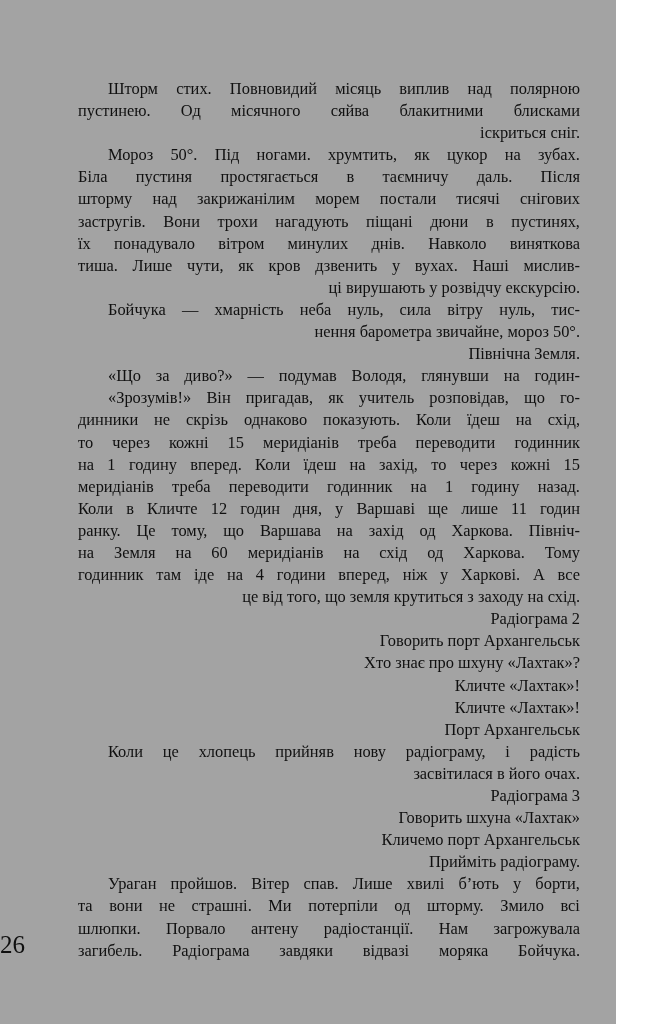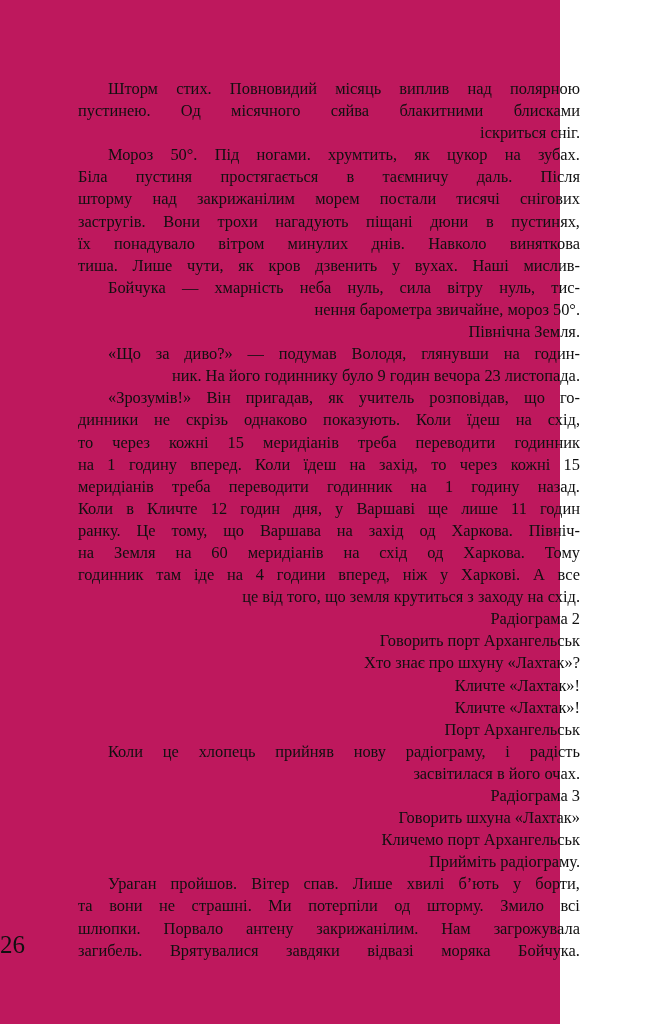--- a/index.html
+++ b/index.html
@@ -15,23 +15,23 @@
     overflow: hidden;
     font-family: "Liberation Serif", "DejaVu Serif", serif;
     color: #101010;
     -webkit-font-smoothing: antialiased;
   }
 
   #page {
     position: absolute;
     left: 0;
     top: 0;
-    width: 560px;
+    width: 616px;
     height: 1024px;
-    background: #be185d;
+    background: #a3a3a3;
   }
 
   #text-column {
     position: absolute;
     left: 78px;
     top: 78px;
     width: 502px;
   }
 
   
@@ -167,20 +167,21 @@
           <span class="w">Лише</span>
           <span class="w">чути,</span>
           <span class="w">як</span>
           <span class="w">кров</span>
           <span class="w">дзвенить</span>
           <span class="w">у</span>
           <span class="w">вухах.</span>
           <span class="w">Наші</span>
           <span class="w">мислив-</span>
         </div>
+        <div class="line flush">ці вирушають у розвідчу екскурсію.</div>
       </div>
       <div class="para">
         <div class="line just indent">
           <span class="w">Бойчука</span>
           <span class="w">—</span>
           <span class="w">хмарність</span>
           <span class="w">неба</span>
           <span class="w">нуль,</span>
           <span class="w">сила</span>
           <span class="w">вітру</span>
@@ -197,21 +198,20 @@
           <span class="w">«Що</span>
           <span class="w">за</span>
           <span class="w">диво?»</span>
           <span class="w">—</span>
           <span class="w">подумав</span>
           <span class="w">Володя,</span>
           <span class="w">глянувши</span>
           <span class="w">на</span>
           <span class="w">годин-</span>
         </div>
-        <div class="line flush">ник. На його годиннику було 9 годин вечора 23 листопада.</div>
       </div>
       <div class="para">
         <div class="line just indent">
           <span class="w">«Зрозумів!»</span>
           <span class="w">Він</span>
           <span class="w">пригадав,</span>
           <span class="w">як</span>
           <span class="w">учитель</span>
           <span class="w">розповідав,</span>
           <span class="w">що</span>
@@ -380,27 +380,27 @@
           <span class="w">потерпіли</span>
           <span class="w">од</span>
           <span class="w">шторму.</span>
           <span class="w">Змило</span>
           <span class="w">всі</span>
         </div>
         <div class="line just">
           <span class="w">шлюпки.</span>
           <span class="w">Порвало</span>
           <span class="w">антену</span>
-          <span class="w">закрижанілим.</span>
+          <span class="w">радіостанції.</span>
           <span class="w">Нам</span>
           <span class="w">загрожувала</span>
         </div>
         <div class="line just">
           <span class="w">загибель.</span>
-          <span class="w">Врятувалися</span>
+          <span class="w">Радіограма</span>
           <span class="w">завдяки</span>
           <span class="w">відвазі</span>
           <span class="w">моряка</span>
           <span class="w">Бойчука.</span>
         </div>
       </div>
     </div>
 
   <div id="page-number">26</div>
 

